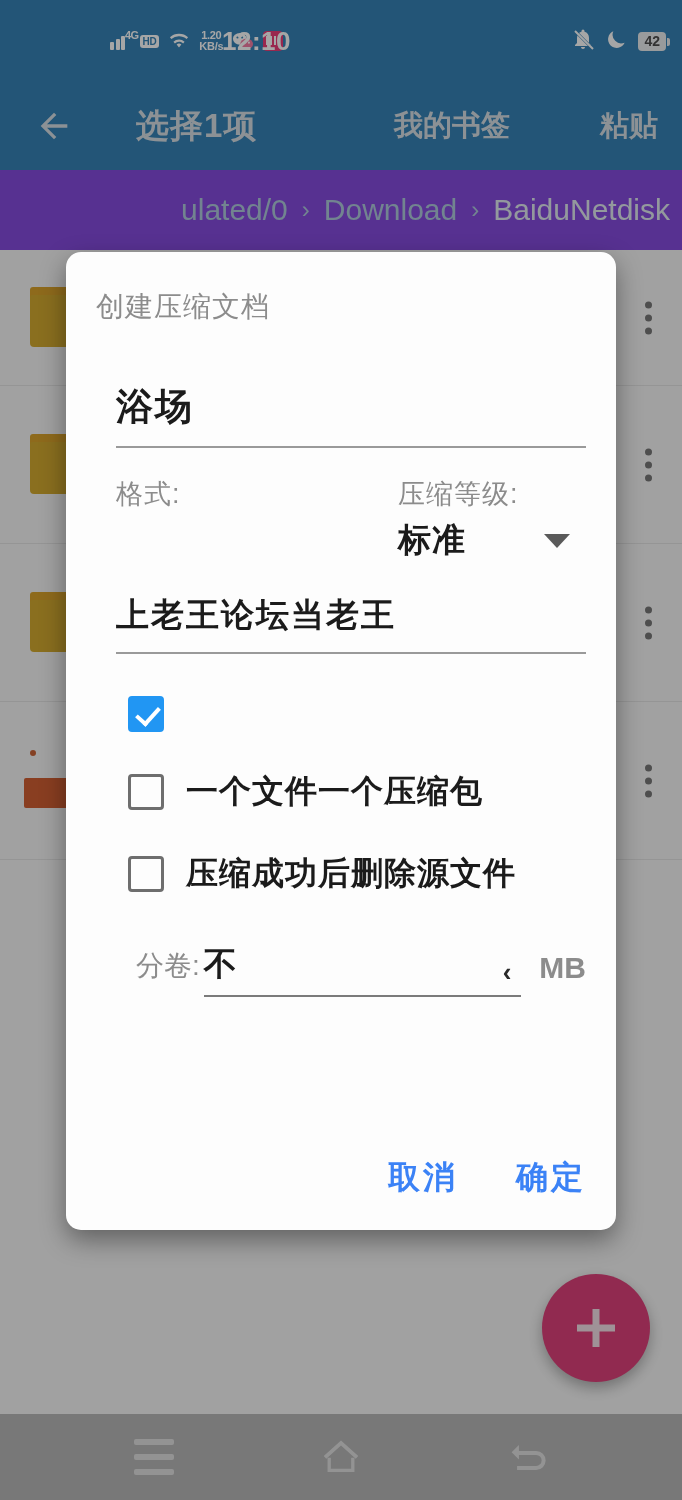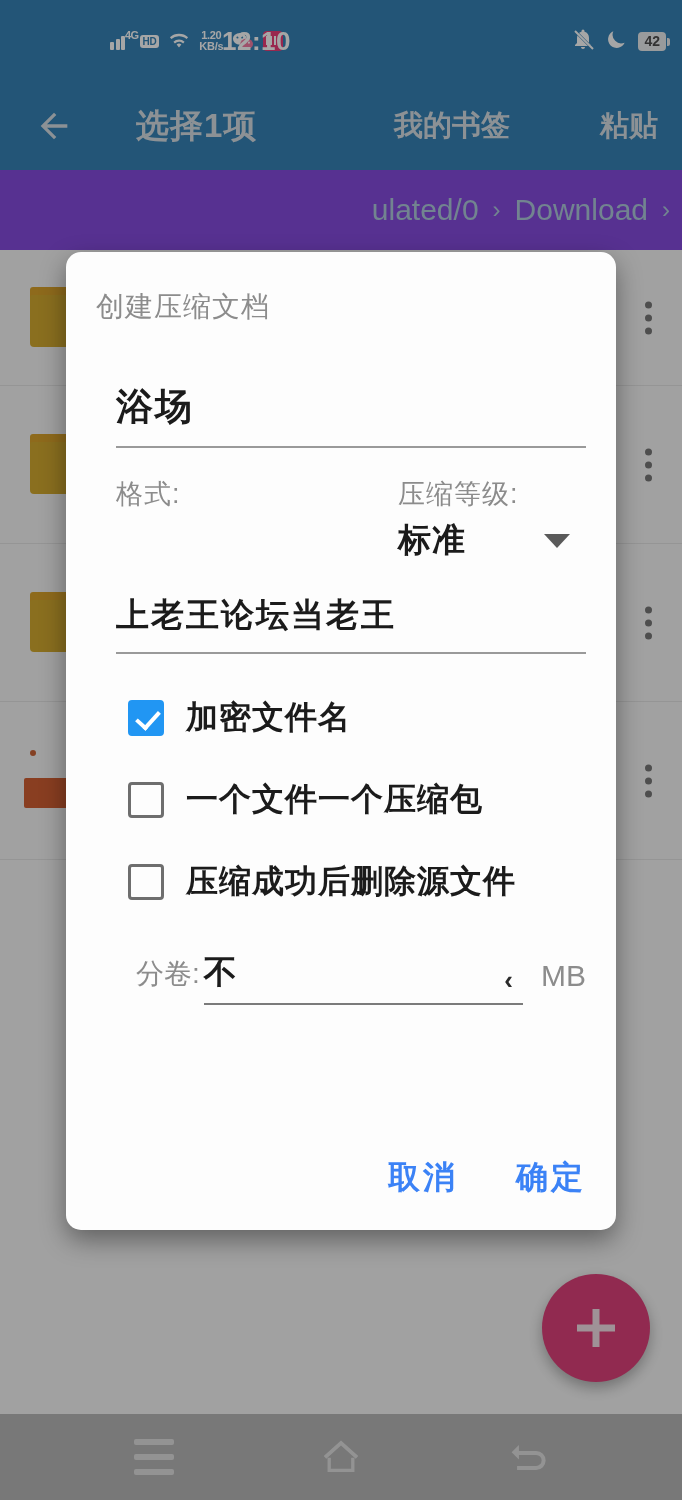--- a/index.html
+++ b/index.html
@@ -202,21 +202,21 @@
   .split-label { color:#8c8c8c; font-size:28px; font-weight:500; padding-bottom:12px;margin-left:20px; }
   .split-input {
     flex:1; margin-left:4px; border-bottom:2px solid #7b7b7b;
     display:flex; align-items:flex-end; padding-bottom:8px;
   }
   .split-val { font-size:33px; font-weight:bold; color:#1b1b1b; }
   .chev-left {
     margin-left:auto; margin-right:10px; color:#2a2a2a;
     font-size:26px; font-weight:bold; line-height:30px;
   }
-  .split-unit { font-size:30px; color:#8c8c8c; padding-bottom:12px; margin-left:18px; font-weight:400;text-align:right; }
+  .split-unit { font-size:30px; color:#8c8c8c; padding-bottom:12px; margin-left:18px; font-weight:700;text-align:right; }
 
   .dlg-actions { position:absolute; right:30px; bottom:30px; display:flex; gap:58px; }
   .dlg-btn { font-size:32px; font-weight:bold; color:#3b82f6; letter-spacing:3px;margin-top:32px; }
 </style>
 </head>
 <body>
 
 <div id="app">
 
   <div class="statusbar">
@@ -277,20 +277,21 @@
     <span class="appbar-title">选择1项</span>
     <span class="appbar-action act-bookmarks">我的书签</span>
     <span class="appbar-action act-paste">粘贴</span>
   </div>
 
   <div class="crumbs">
     <span class="crumb">ulated/0</span>
     <span class="crumb-sep">›</span>
     <span class="crumb">Download</span>
     <span class="crumb-sep">›</span>
+    <span class="crumb current">BaiduNetdisk</span>
   </div>
 
   <div class="filelist">
     <div class="file-row">
       <span class="ficon">
         <span class="folder-ic"><span class="tab"></span><span class="body"></span></span>
       </span>
       <span class="dots">
           <i></i>
           <i></i>
@@ -381,21 +382,20 @@
       </div>
     </div>
   </div>
 
   <div class="pass-field">
     <span class="val" placeholder="密码">上老王论坛当老王</span>
   </div>
 
   <div class="check-row first">
     <span class="cbox on"></span>
-    <span class="check-label">加密文件名</span>
   </div>
 
   <div class="check-row">
     <span class="cbox"></span>
     <span class="check-label">一个文件一个压缩包</span>
   </div>
 
   <div class="check-row">
     <span class="cbox"></span>
     <span class="check-label">压缩成功后删除源文件</span>

